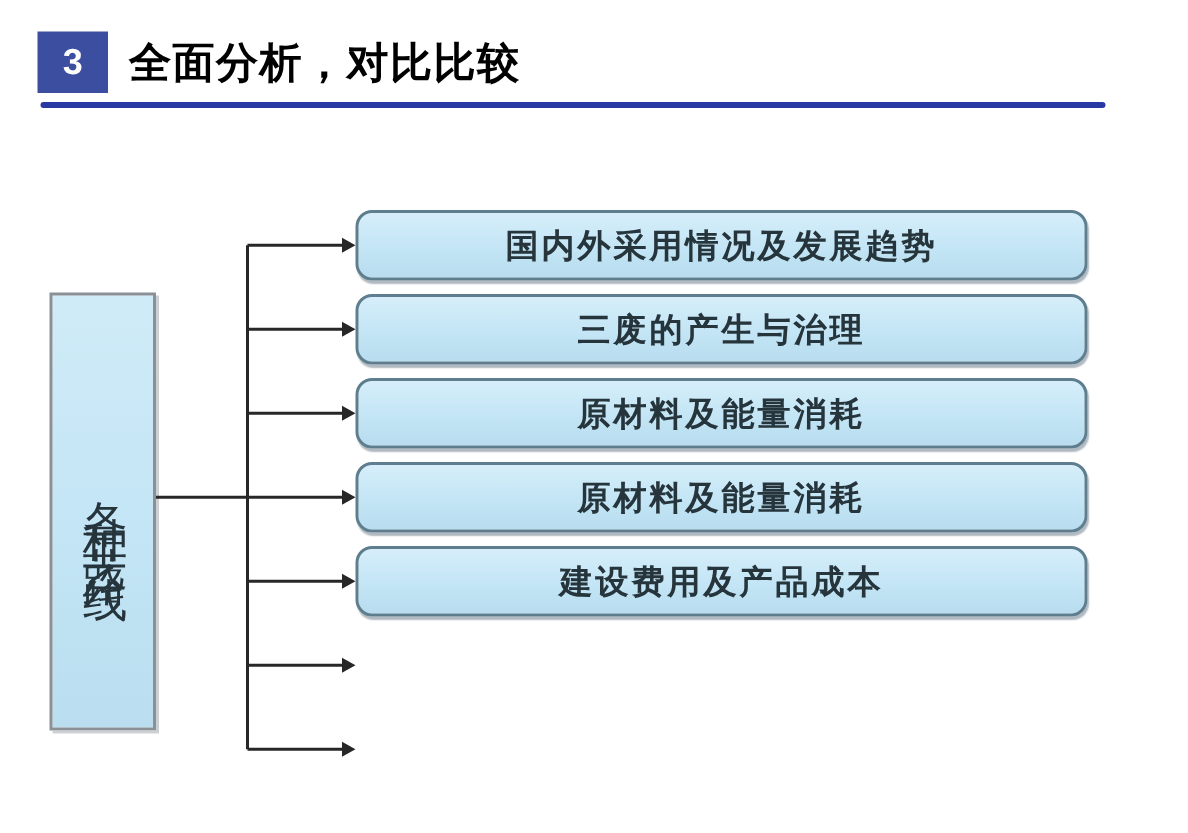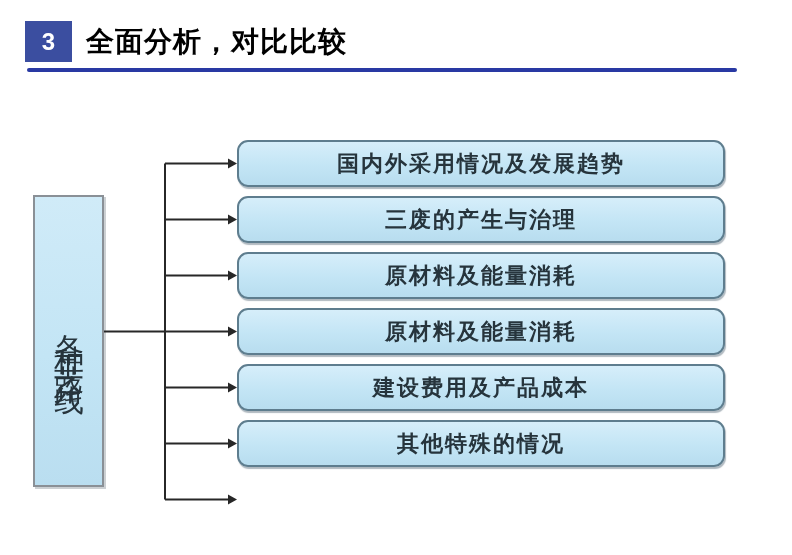--- a/index.html
+++ b/index.html
@@ -112,16 +112,15 @@
     <polygon points="128,313.5 128,323.5 137,318.5"></polygon>
     <polygon points="128,369.5 128,379.5 137,374.5"></polygon>
   </svg>
 
   <div class="branches">
     <div class="node">国内外采用情况及发展趋势</div>
     <div class="node">三废的产生与治理</div>
     <div class="node">原材料及能量消耗</div>
     <div class="node">原材料及能量消耗</div>
     <div class="node">建设费用及产品成本</div>
-    <div class="node">其他特殊的情况</div>
   </div>
 
 </div>
 
 </body></html>

